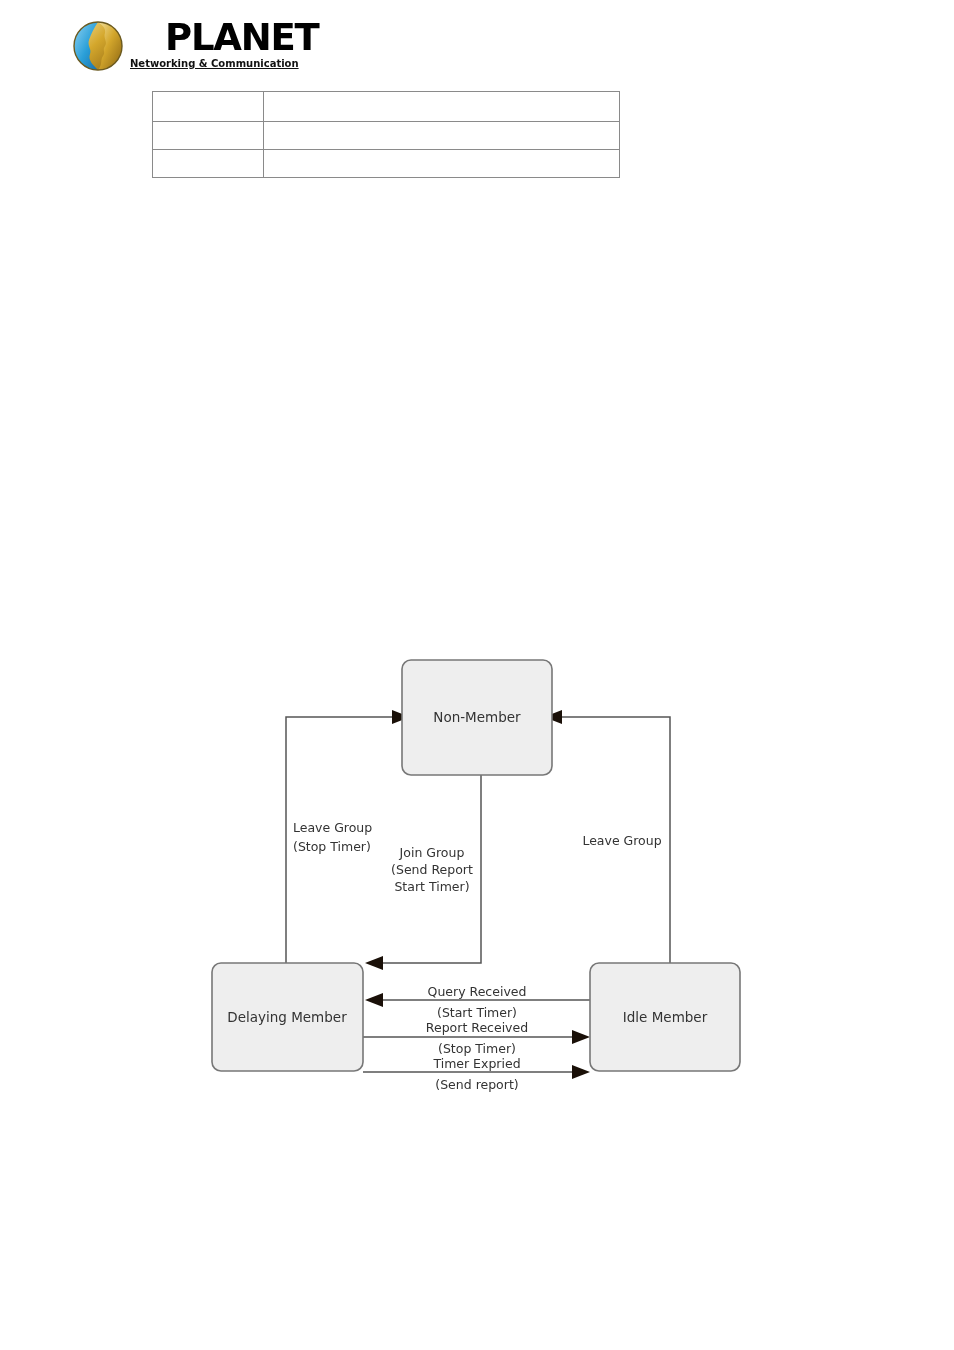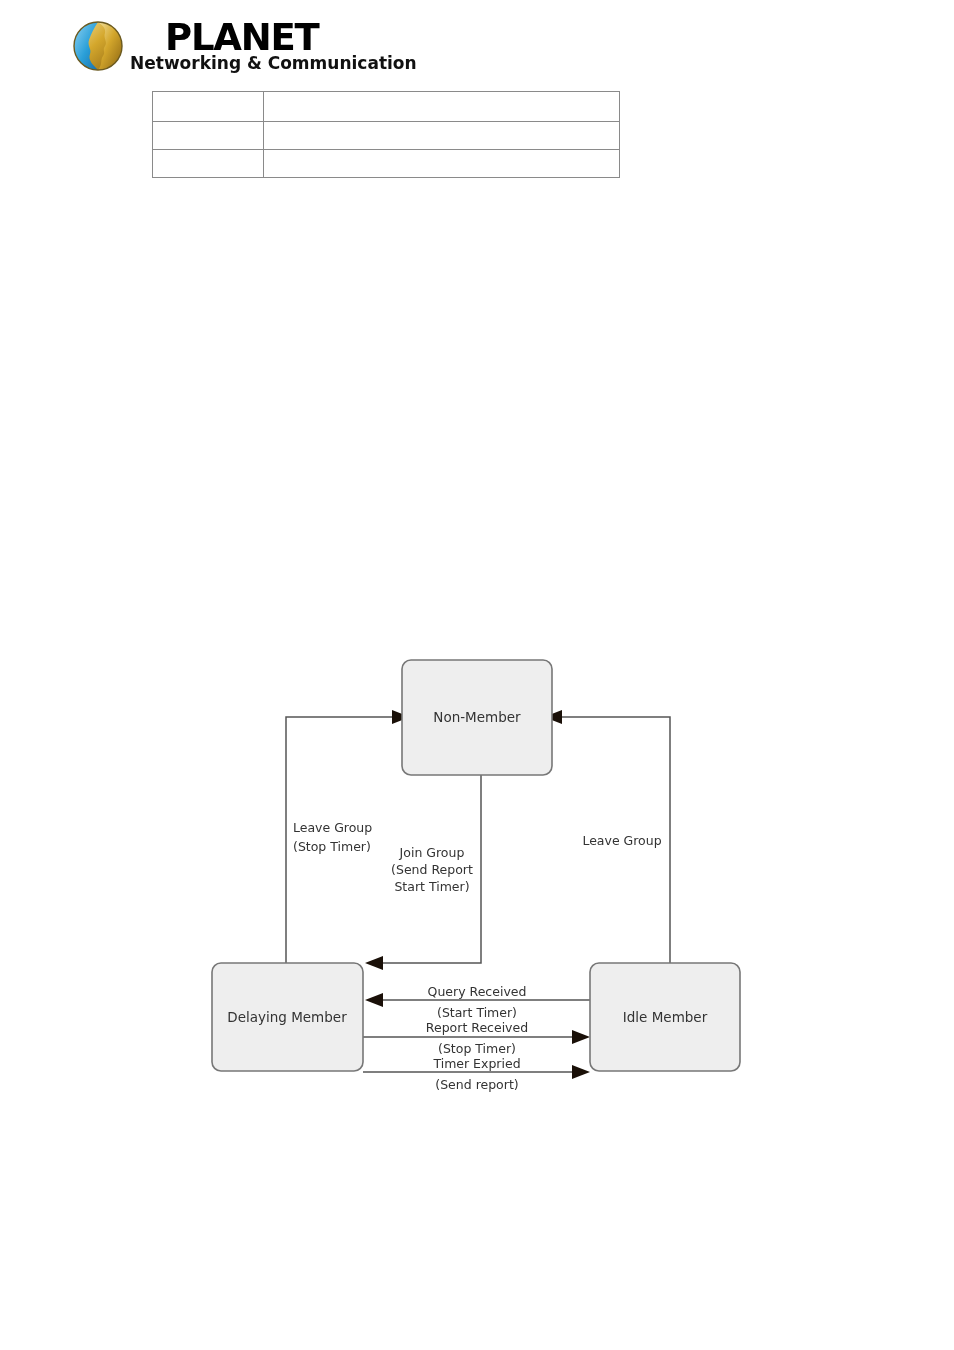--- a/index.html
+++ b/index.html
@@ -40,26 +40,27 @@
     font-size: 37px;
     font-weight: bold;
     letter-spacing: -1.2px;
     color: #000000;
     line-height: 40px;
     white-space: nowrap;
     margin-left: 35px;
   }
   #brand-tagline {
     font-family: "DejaVu Sans", sans-serif;
-    font-size: 17px;
+    font-size: 10px;
     font-weight: bold;
     color: #111111;
     line-height: 13px;
     margin-top: -1px;
     white-space: nowrap;
+    text-decoration: underline;
   }
 
   
   #spec-table {
     position: absolute;
     left: 152px;
     top: 91px;
     width: 468px;
     border-collapse: collapse;
     table-layout: fixed;

